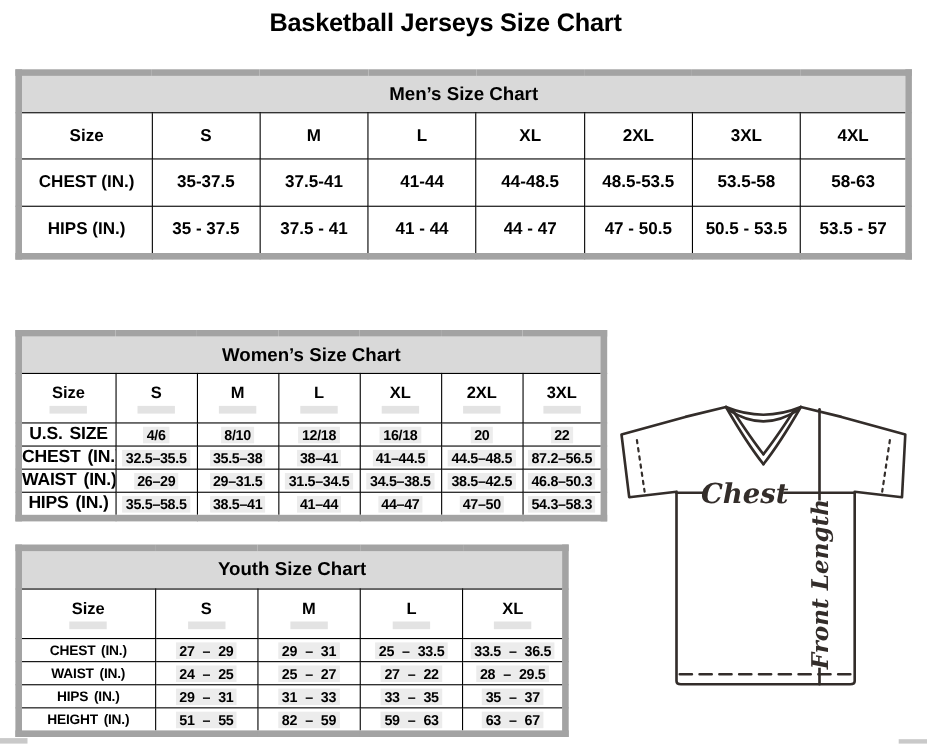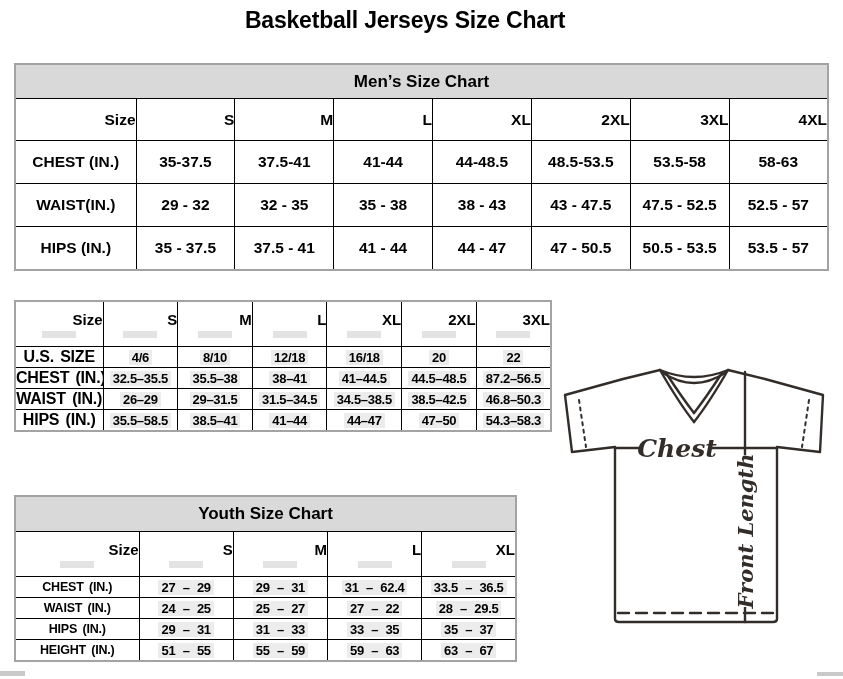--- a/index.html
+++ b/index.html
@@ -2,21 +2,21 @@
 <html><head>
 <meta charset="utf-8">
 <style>
   html,body{margin:0;padding:0;background:#fff;}
   .page{position:relative;width:843px;height:679px;background:#ffffff;overflow:hidden;
         font-family:"Liberation Sans",sans-serif;color:#000;}
   .title{position:absolute;top:7px;left:0;width:810px;text-align:center;
          font-size:23px;font-weight:bold;letter-spacing:-0.2px;}
 
   table{border-collapse:collapse;table-layout:fixed;position:absolute;background:#fff;
-        border:2px solid #a3a3a3;}
+        border:6px solid #a3a3a3;}
   th,td{border:1.5px solid #000;text-align:center;vertical-align:middle;padding:0;
         font-weight:bold;color:#000;overflow:hidden;white-space:nowrap;}
   .band{background:#d9d9d9;font-size:17px;}
 
   #mens{left:14px;top:63px;width:815px;}
   #mens .band{height:33px;}
   #mens thead .head th{height:41px;font-size:15.5px;}
   #mens tbody th,#mens tbody td{height:42px;font-size:15.5px;}
 
   #womens{left:14px;top:300px;width:538px;}
@@ -26,21 +26,21 @@
   #womens tbody td{height:20px;font-size:13px;letter-spacing:-0.3px;}
 
   #youth{left:14px;top:495px;width:503px;}
   #youth .band{height:34px;}
   #youth thead .head th{height:44px;font-size:15px;}
   #youth tbody th{height:20px;font-size:12.5px;letter-spacing:-0.2px;word-spacing:2px;}
   #youth tbody td{height:20px;font-size:13px;letter-spacing:-0.3px;word-spacing:4px;}
 
   .val.hl{background:#ececec;padding:0 3px;}
   .hl-bar{width:34px;height:7px;background:#e3e3e3;margin:3px auto 0;}
-  .head .cellwrap{display:flex;flex-direction:column;justify-content:center;align-items:flex-end;height:100%;}
+  .head .cellwrap{display:flex;flex-direction:column;justify-content:center;align-items:center;height:100%;}
 
   .jersey{position:absolute;left:556px;top:363px;width:276px;height:268px;}
 
   .frag{position:absolute;background:#c9c9c9;}
   .frag-left{left:0;top:671px;width:25px;height:5px;}
   .frag-right{left:817px;top:672px;width:26px;height:4px;}
 </style>
 </head>
 <body>
 
@@ -111,30 +111,20 @@
           <th>CHEST (IN.)</th>
           <td><span class="val">35-37.5</span></td>
           <td><span class="val">37.5-41</span></td>
           <td><span class="val">41-44</span></td>
           <td><span class="val">44-48.5</span></td>
           <td><span class="val">48.5-53.5</span></td>
           <td><span class="val">53.5-58</span></td>
           <td><span class="val">58-63</span></td>
         </tr>
         <tr>
-          <th>WAIST(IN.)</th>
-          <td><span class="val">29 - 32</span></td>
-          <td><span class="val">32 - 35</span></td>
-          <td><span class="val">35 - 38</span></td>
-          <td><span class="val">38 - 43</span></td>
-          <td><span class="val">43 - 47.5</span></td>
-          <td><span class="val">47.5 - 52.5</span></td>
-          <td><span class="val">52.5 - 57</span></td>
-        </tr>
-        <tr>
           <th>HIPS (IN.)</th>
           <td><span class="val">35 - 37.5</span></td>
           <td><span class="val">37.5 - 41</span></td>
           <td><span class="val">41 - 44</span></td>
           <td><span class="val">44 - 47</span></td>
           <td><span class="val">47 - 50.5</span></td>
           <td><span class="val">50.5 - 53.5</span></td>
           <td><span class="val">53.5 - 57</span></td>
         </tr>
       </tbody>
@@ -144,20 +134,23 @@
     <colgroup>
         <col style="width: 88px;">
         <col>
         <col>
         <col>
         <col>
         <col>
         <col>
       </colgroup>
     <thead>
+      <tr>
+        <th class="band" colspan="7">Women’s Size Chart</th>
+      </tr>
       <tr class="head">
           <th>
             <div class="cellwrap">
               <span>Size</span>
               <div class="hl-bar"></div>
             </div>
           </th>
           <th>
             <div class="cellwrap">
               <span>S</span>
@@ -279,41 +272,41 @@
               <div class="hl-bar"></div>
             </div>
           </th>
         </tr>
     </thead>
     <tbody>
         <tr>
           <th>CHEST (IN.)</th>
           <td><span class="val hl">27 – 29</span></td>
           <td><span class="val hl">29 – 31</span></td>
-          <td><span class="val hl">31 – 62.4</span></td>
+          <td><span class="val hl">25 – 33.5</span></td>
           <td><span class="val hl">33.5 – 36.5</span></td>
         </tr>
         <tr>
           <th>WAIST (IN.)</th>
           <td><span class="val hl">24 – 25</span></td>
           <td><span class="val hl">25 – 27</span></td>
           <td><span class="val hl">27 – 22</span></td>
           <td><span class="val hl">28 – 29.5</span></td>
         </tr>
         <tr>
           <th>HIPS (IN.)</th>
           <td><span class="val hl">29 – 31</span></td>
           <td><span class="val hl">31 – 33</span></td>
           <td><span class="val hl">33 – 35</span></td>
           <td><span class="val hl">35 – 37</span></td>
         </tr>
         <tr>
           <th>HEIGHT (IN.)</th>
           <td><span class="val hl">51 – 55</span></td>
-          <td><span class="val hl">55 – 59</span></td>
+          <td><span class="val hl">82 – 59</span></td>
           <td><span class="val hl">59 – 63</span></td>
           <td><span class="val hl">63 – 67</span></td>
         </tr>
       </tbody>
   </table>
 
   <svg class="jersey" viewBox="0 0 276 268" xmlns="http://www.w3.org/2000/svg">
     <g stroke="#332d2a" fill="none" stroke-width="2.4" stroke-linejoin="round" stroke-linecap="round">
       <path d="M104,7 L67,16 L9,32 L16,89 L59,84 L59,256 Q59,259 63,259 L217,259 Q221,259 221,256 L221,84 L264,89 L267,32 L209,16 L172,7" fill="#ffffff"></path>
       <path d="M104,7 Q138,21 172,7"></path>

